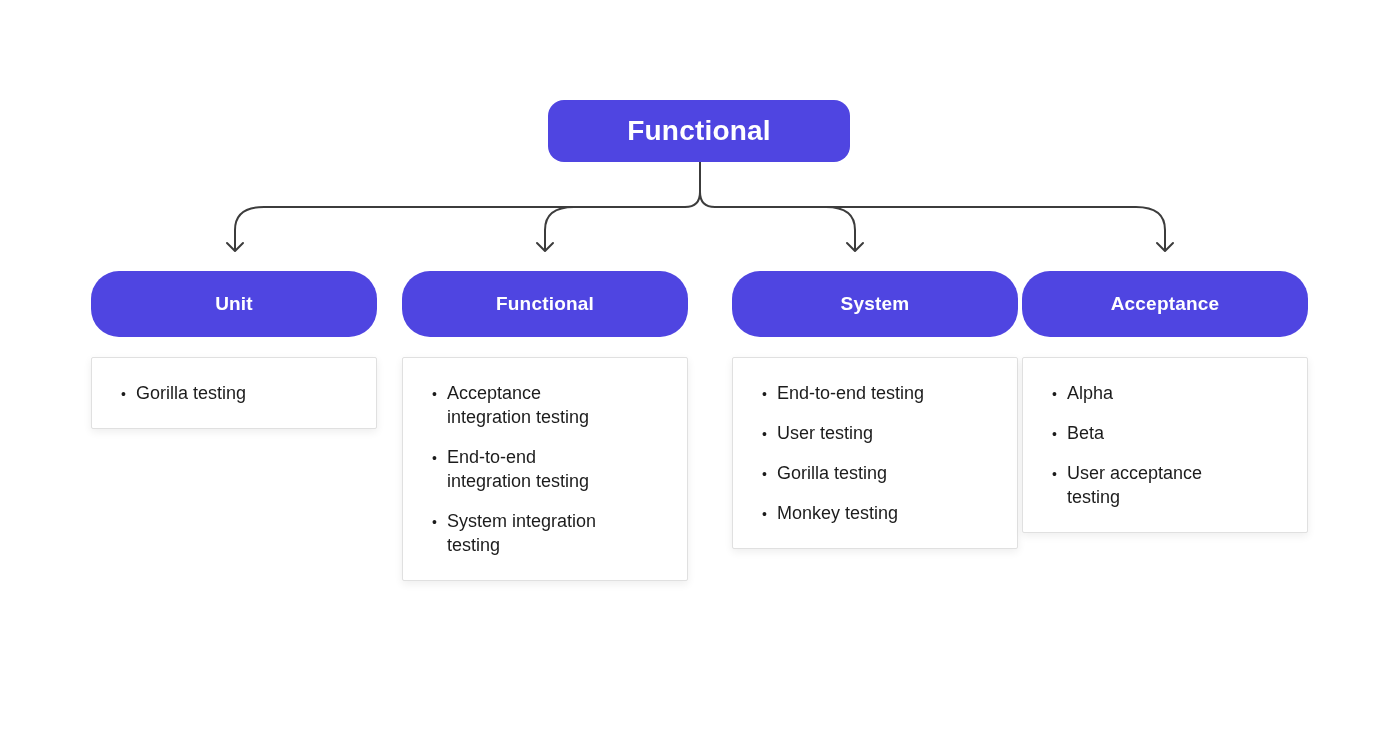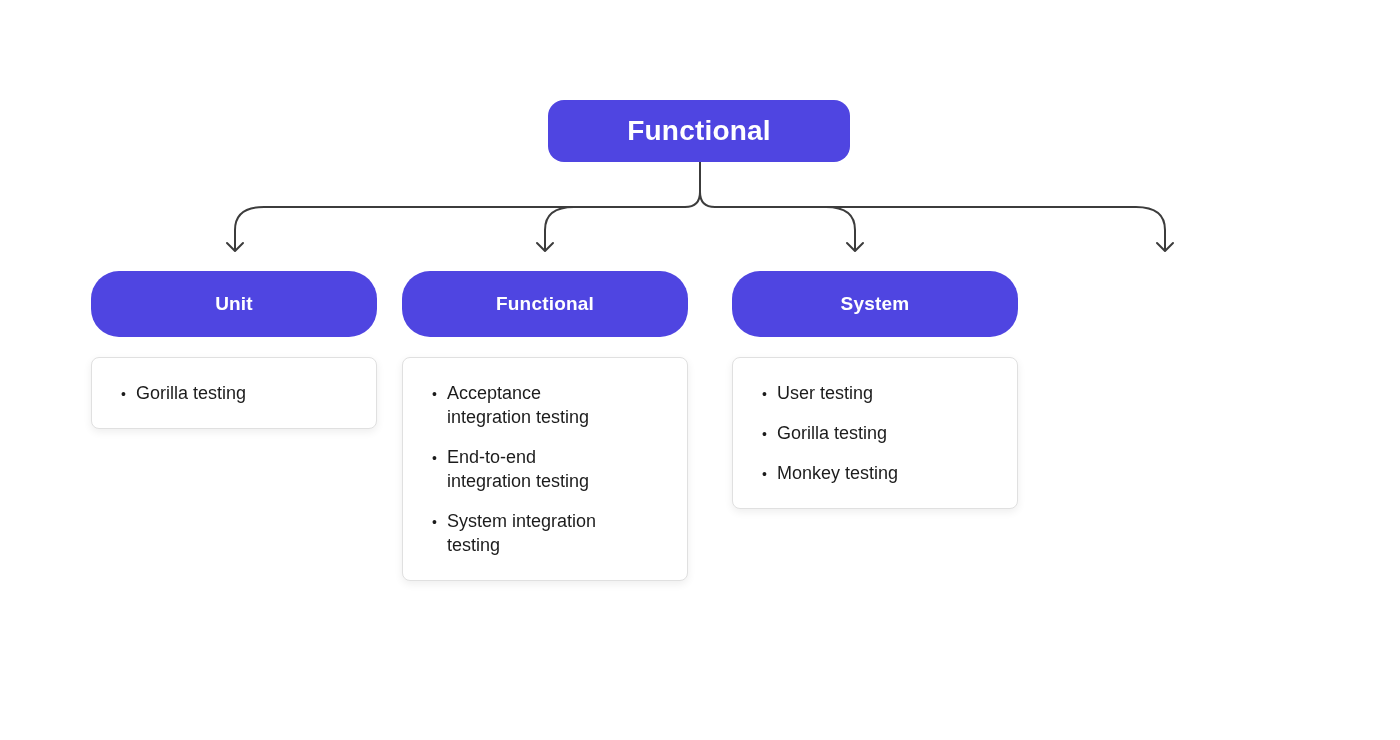--- a/index.html
+++ b/index.html
@@ -48,21 +48,21 @@
     position:relative;
     width:100%;height:66px;
     border-radius:28px;
     font-size:19px;
   }
   .card{
     margin-top:20px;
     width:100%;
     background:#fff;
     border:1px solid var(--card-border);
-    border-radius:8px;
+    border-radius:2px;
     box-shadow:0 3px 8px rgba(0,0,0,.07);
     padding:23px 22px 23px 28px;
   }
   .card ul{
     list-style:none;
     font-size:18px;
     line-height:24px;
   }
   .card li{
     position:relative;
@@ -120,21 +120,34 @@
         </ul>
     </div>
   </div>
 
   <div class="branch col-2">
     <div class="node child">
       <span>System</span>
     </div>
     <div class="card">
       <ul>
+          <li>End-to-end testing</li>
           <li>User testing</li>
           <li>Gorilla testing</li>
           <li>Monkey testing</li>
         </ul>
     </div>
   </div>
 
+  <div class="branch col-3">
+    <div class="node child">
+      <span>Acceptance</span>
+    </div>
+    <div class="card">
+      <ul>
+          <li>Alpha</li>
+          <li>Beta</li>
+          <li>User acceptance testing</li>
+        </ul>
+    </div>
+  </div>
 
 </div>
 
 </body></html>

